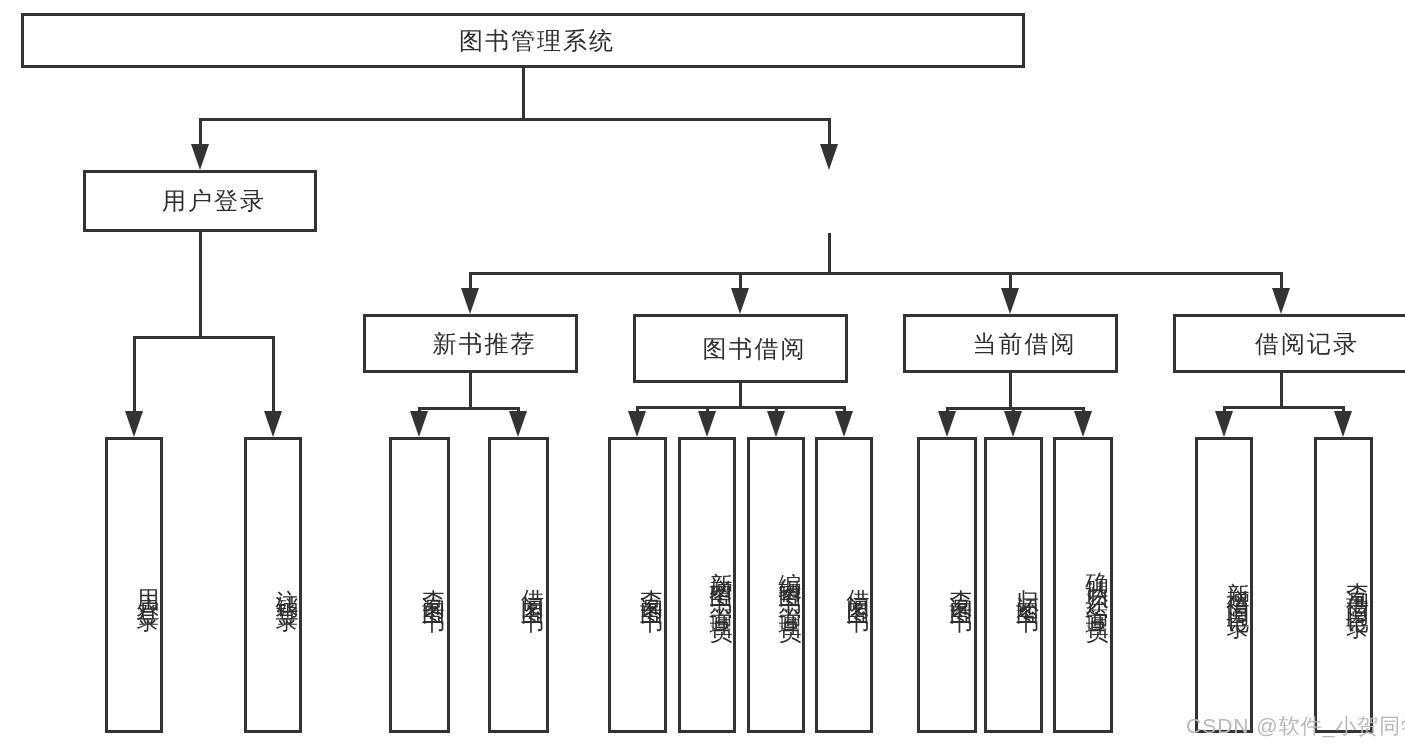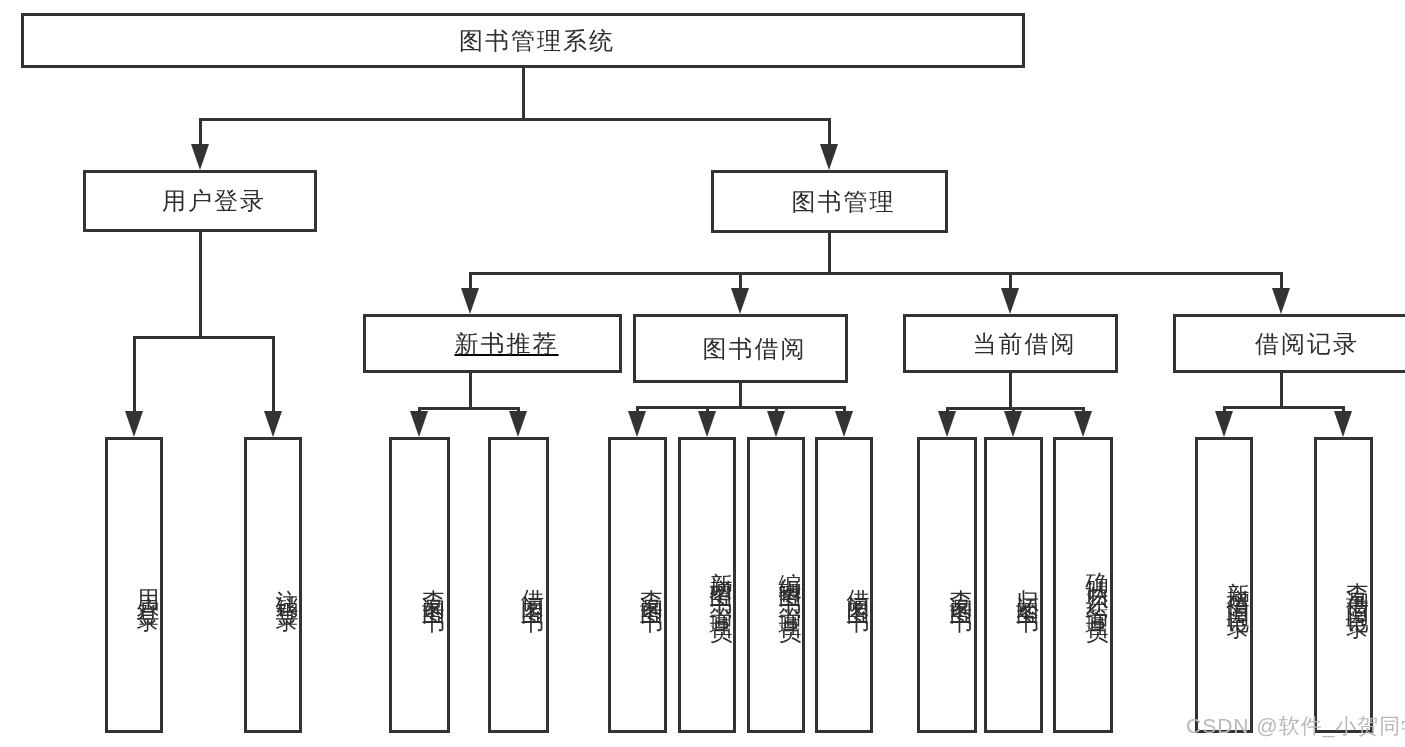--- a/index.html
+++ b/index.html
@@ -119,24 +119,21 @@
     <div class="line-v" style="left: 1222.5px; top: 406px; width: 3px; height: 11px;"></div>
     <div class="arrow-down" style="left: 1215px; top: 411px;"></div>
     <div class="line-v" style="left: 1341.5px; top: 406px; width: 3px; height: 11px;"></div>
     <div class="arrow-down" style="left: 1334px; top: 411px;"></div>
     <div class="node" style="left: 21px; top: 13px; width: 1004px; height: 55px;">
       <span class="lbl">图书管理系统</span>
     </div>
     <div class="node" style="left: 83px; top: 170px; width: 234px; height: 62px;">
       <span class="lbl">用户登录</span>
     </div>
-    <div class="node" style="left: 711px; top: 170px; width: 237px; height: 63px;">
-      <span class="lbl">图书管理</span>
-    </div>
-    <div class="node" style="left: 363px; top: 314px; width: 259px; height: 59px; text-decoration: underline;">
+    <div class="node" style="left: 363px; top: 314px; width: 215px; height: 59px;">
       <span class="lbl">新书推荐</span>
     </div>
     <div class="node" style="left: 633px; top: 314px; width: 215px; height: 69px;">
       <span class="lbl">图书借阅</span>
     </div>
     <div class="node" style="left: 903px; top: 314px; width: 215px; height: 59px;">
       <span class="lbl">当前借阅</span>
     </div>
     <div class="node" style="left: 1173px; top: 314px; width: 240px; height: 59px;">
       <span class="lbl">借阅记录</span>

